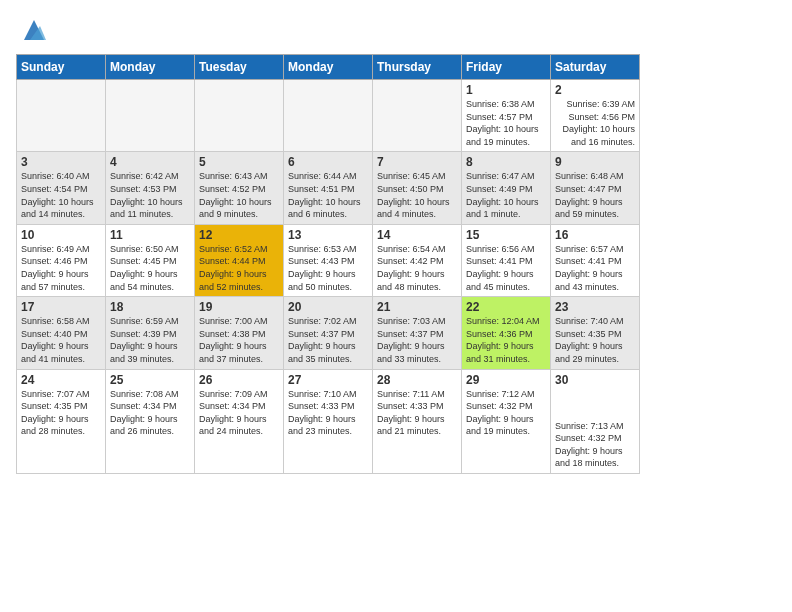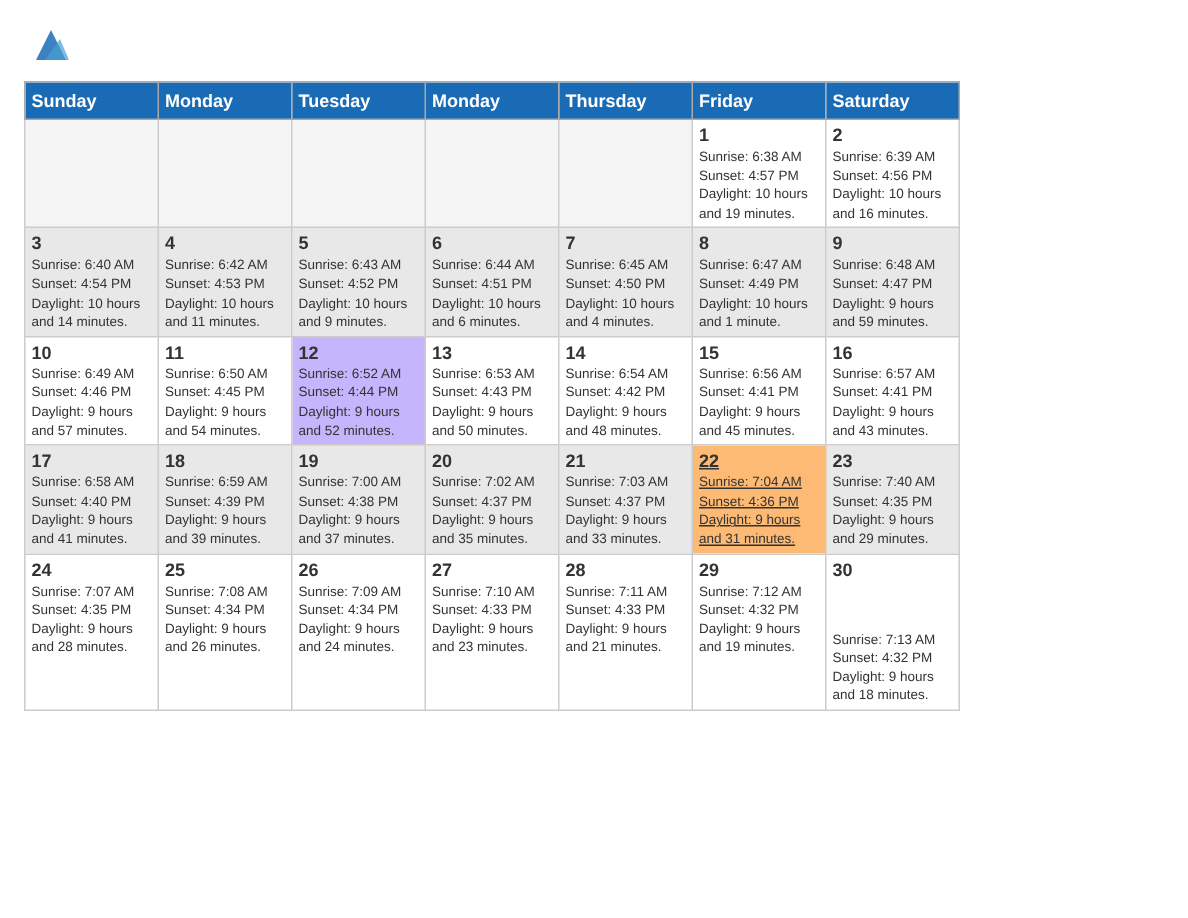--- a/index.html
+++ b/index.html
@@ -142,21 +142,21 @@
           <td class="empty-cell" style="background: rgb(245, 245, 245);"></td>
           <td class="empty-cell" style="background: rgb(245, 245, 245);"></td>
           <td style="background: rgb(255, 255, 255);">
             <span class="day-number">1</span>
             <div class="day-info" style="white-space: pre-line;">Sunrise: 6:38 AM
 Sunset: 4:57 PM
 Daylight: 10 hours and 19 minutes.</div>
           </td>
           <td style="background: rgb(255, 255, 255);">
             <span class="day-number">2</span>
-            <div class="day-info" style="white-space: pre-line;">Sunrise: 6:39 AM
+            <div class="day-info" style="white-space: pre-line; text-align: right;">Sunrise: 6:39 AM
 Sunset: 4:56 PM
 Daylight: 10 hours and 16 minutes.</div>
           </td>
         </tr>
         <tr>
           <td style="background: rgb(232, 232, 232);">
             <span class="day-number">3</span>
             <div class="day-info" style="white-space: pre-line;">Sunrise: 6:40 AM
 Sunset: 4:54 PM
 Daylight: 10 hours and 14 minutes.</div>
@@ -204,21 +204,21 @@
             <div class="day-info" style="white-space: pre-line;">Sunrise: 6:49 AM
 Sunset: 4:46 PM
 Daylight: 9 hours and 57 minutes.</div>
           </td>
           <td style="background: rgb(255, 255, 255);">
             <span class="day-number">11</span>
             <div class="day-info" style="white-space: pre-line;">Sunrise: 6:50 AM
 Sunset: 4:45 PM
 Daylight: 9 hours and 54 minutes.</div>
           </td>
-          <td style="background: #c4b5fd; margin-left: 39px;">
+          <td style="background: #eab308; margin-left: 39px;">
             <span class="day-number">12</span>
             <div class="day-info" style="white-space: pre-line;">Sunrise: 6:52 AM
 Sunset: 4:44 PM
 Daylight: 9 hours and 52 minutes.</div>
           </td>
           <td style="background: rgb(255, 255, 255);">
             <span class="day-number">13</span>
             <div class="day-info" style="white-space: pre-line;">Sunrise: 6:53 AM
 Sunset: 4:43 PM
 Daylight: 9 hours and 50 minutes.</div>
@@ -266,23 +266,23 @@
             <div class="day-info" style="white-space: pre-line;">Sunrise: 7:02 AM
 Sunset: 4:37 PM
 Daylight: 9 hours and 35 minutes.</div>
           </td>
           <td style="background: rgb(232, 232, 232);">
             <span class="day-number">21</span>
             <div class="day-info" style="white-space: pre-line;">Sunrise: 7:03 AM
 Sunset: 4:37 PM
 Daylight: 9 hours and 33 minutes.</div>
           </td>
-          <td style="background: #fdba74; text-decoration: underline;">
+          <td style="background: #bef264;">
             <span class="day-number">22</span>
-            <div class="day-info" style="white-space: pre-line;">Sunrise: 7:04 AM
+            <div class="day-info" style="white-space: pre-line;">Sunrise: 12:04 AM
 Sunset: 4:36 PM
 Daylight: 9 hours and 31 minutes.</div>
           </td>
           <td style="background: rgb(232, 232, 232);">
             <span class="day-number">23</span>
             <div class="day-info" style="white-space: pre-line;">Sunrise: 7:40 AM
 Sunset: 4:35 PM
 Daylight: 9 hours and 29 minutes.</div>
           </td>
         </tr>

